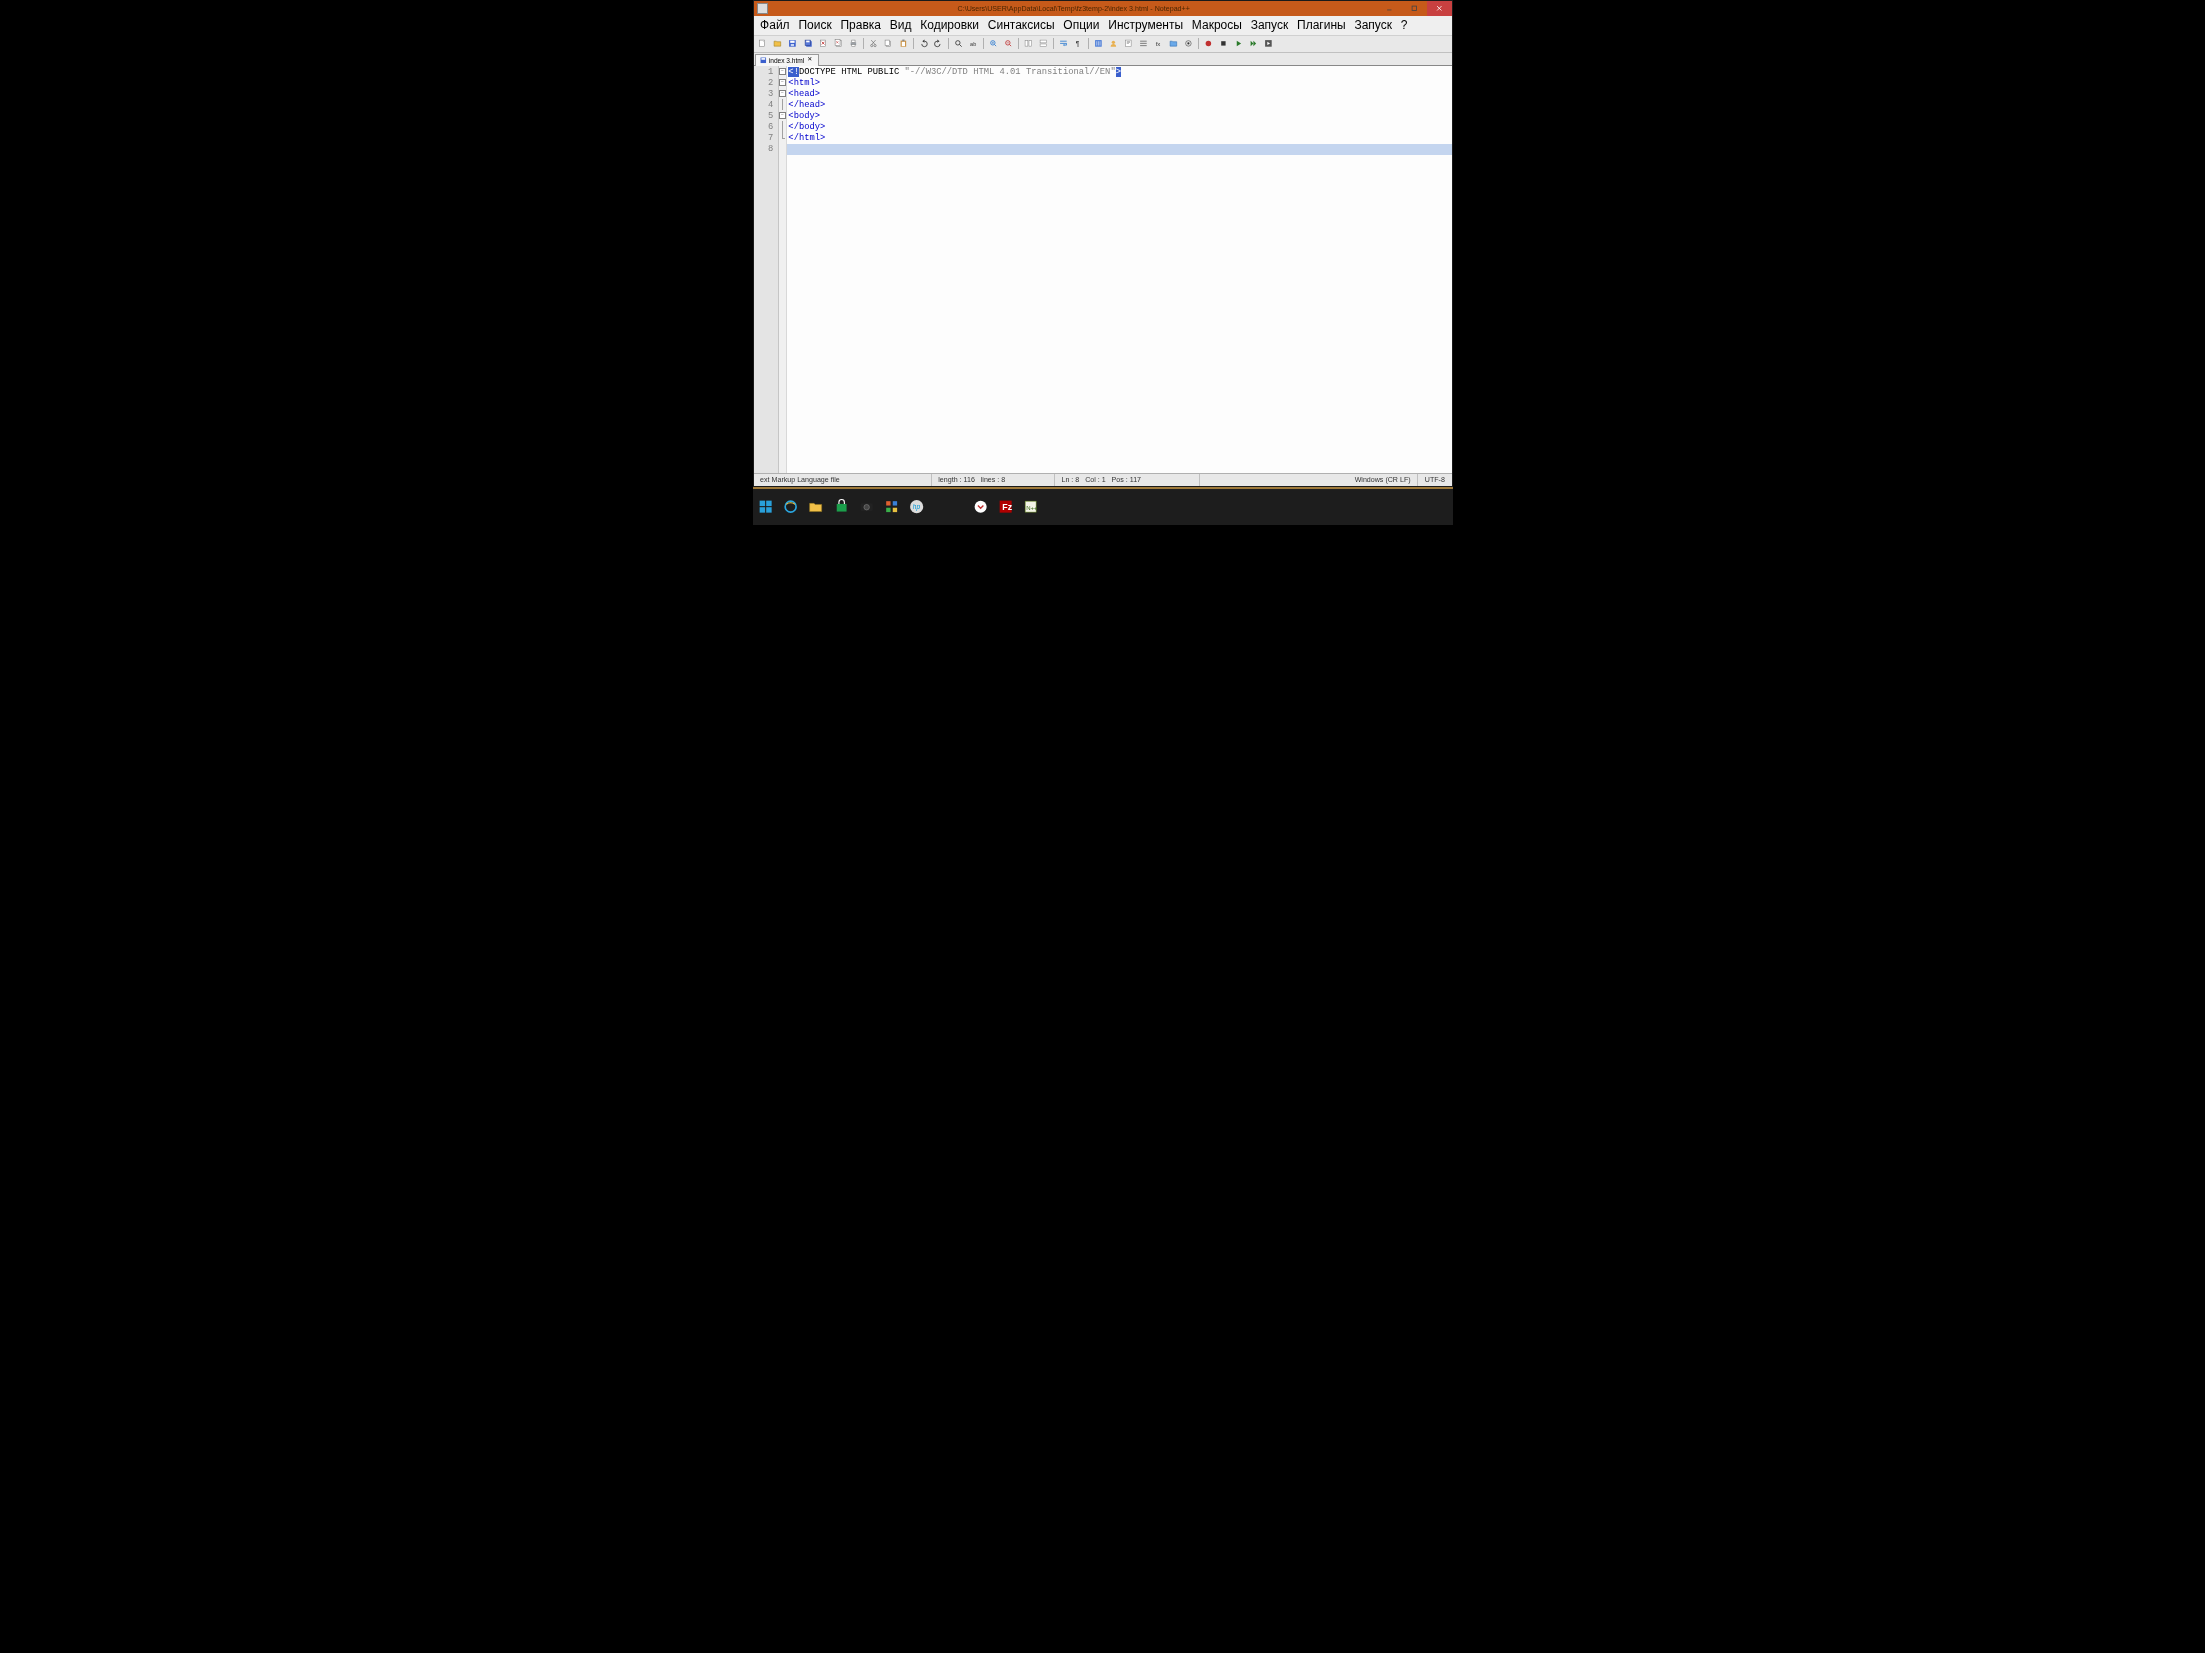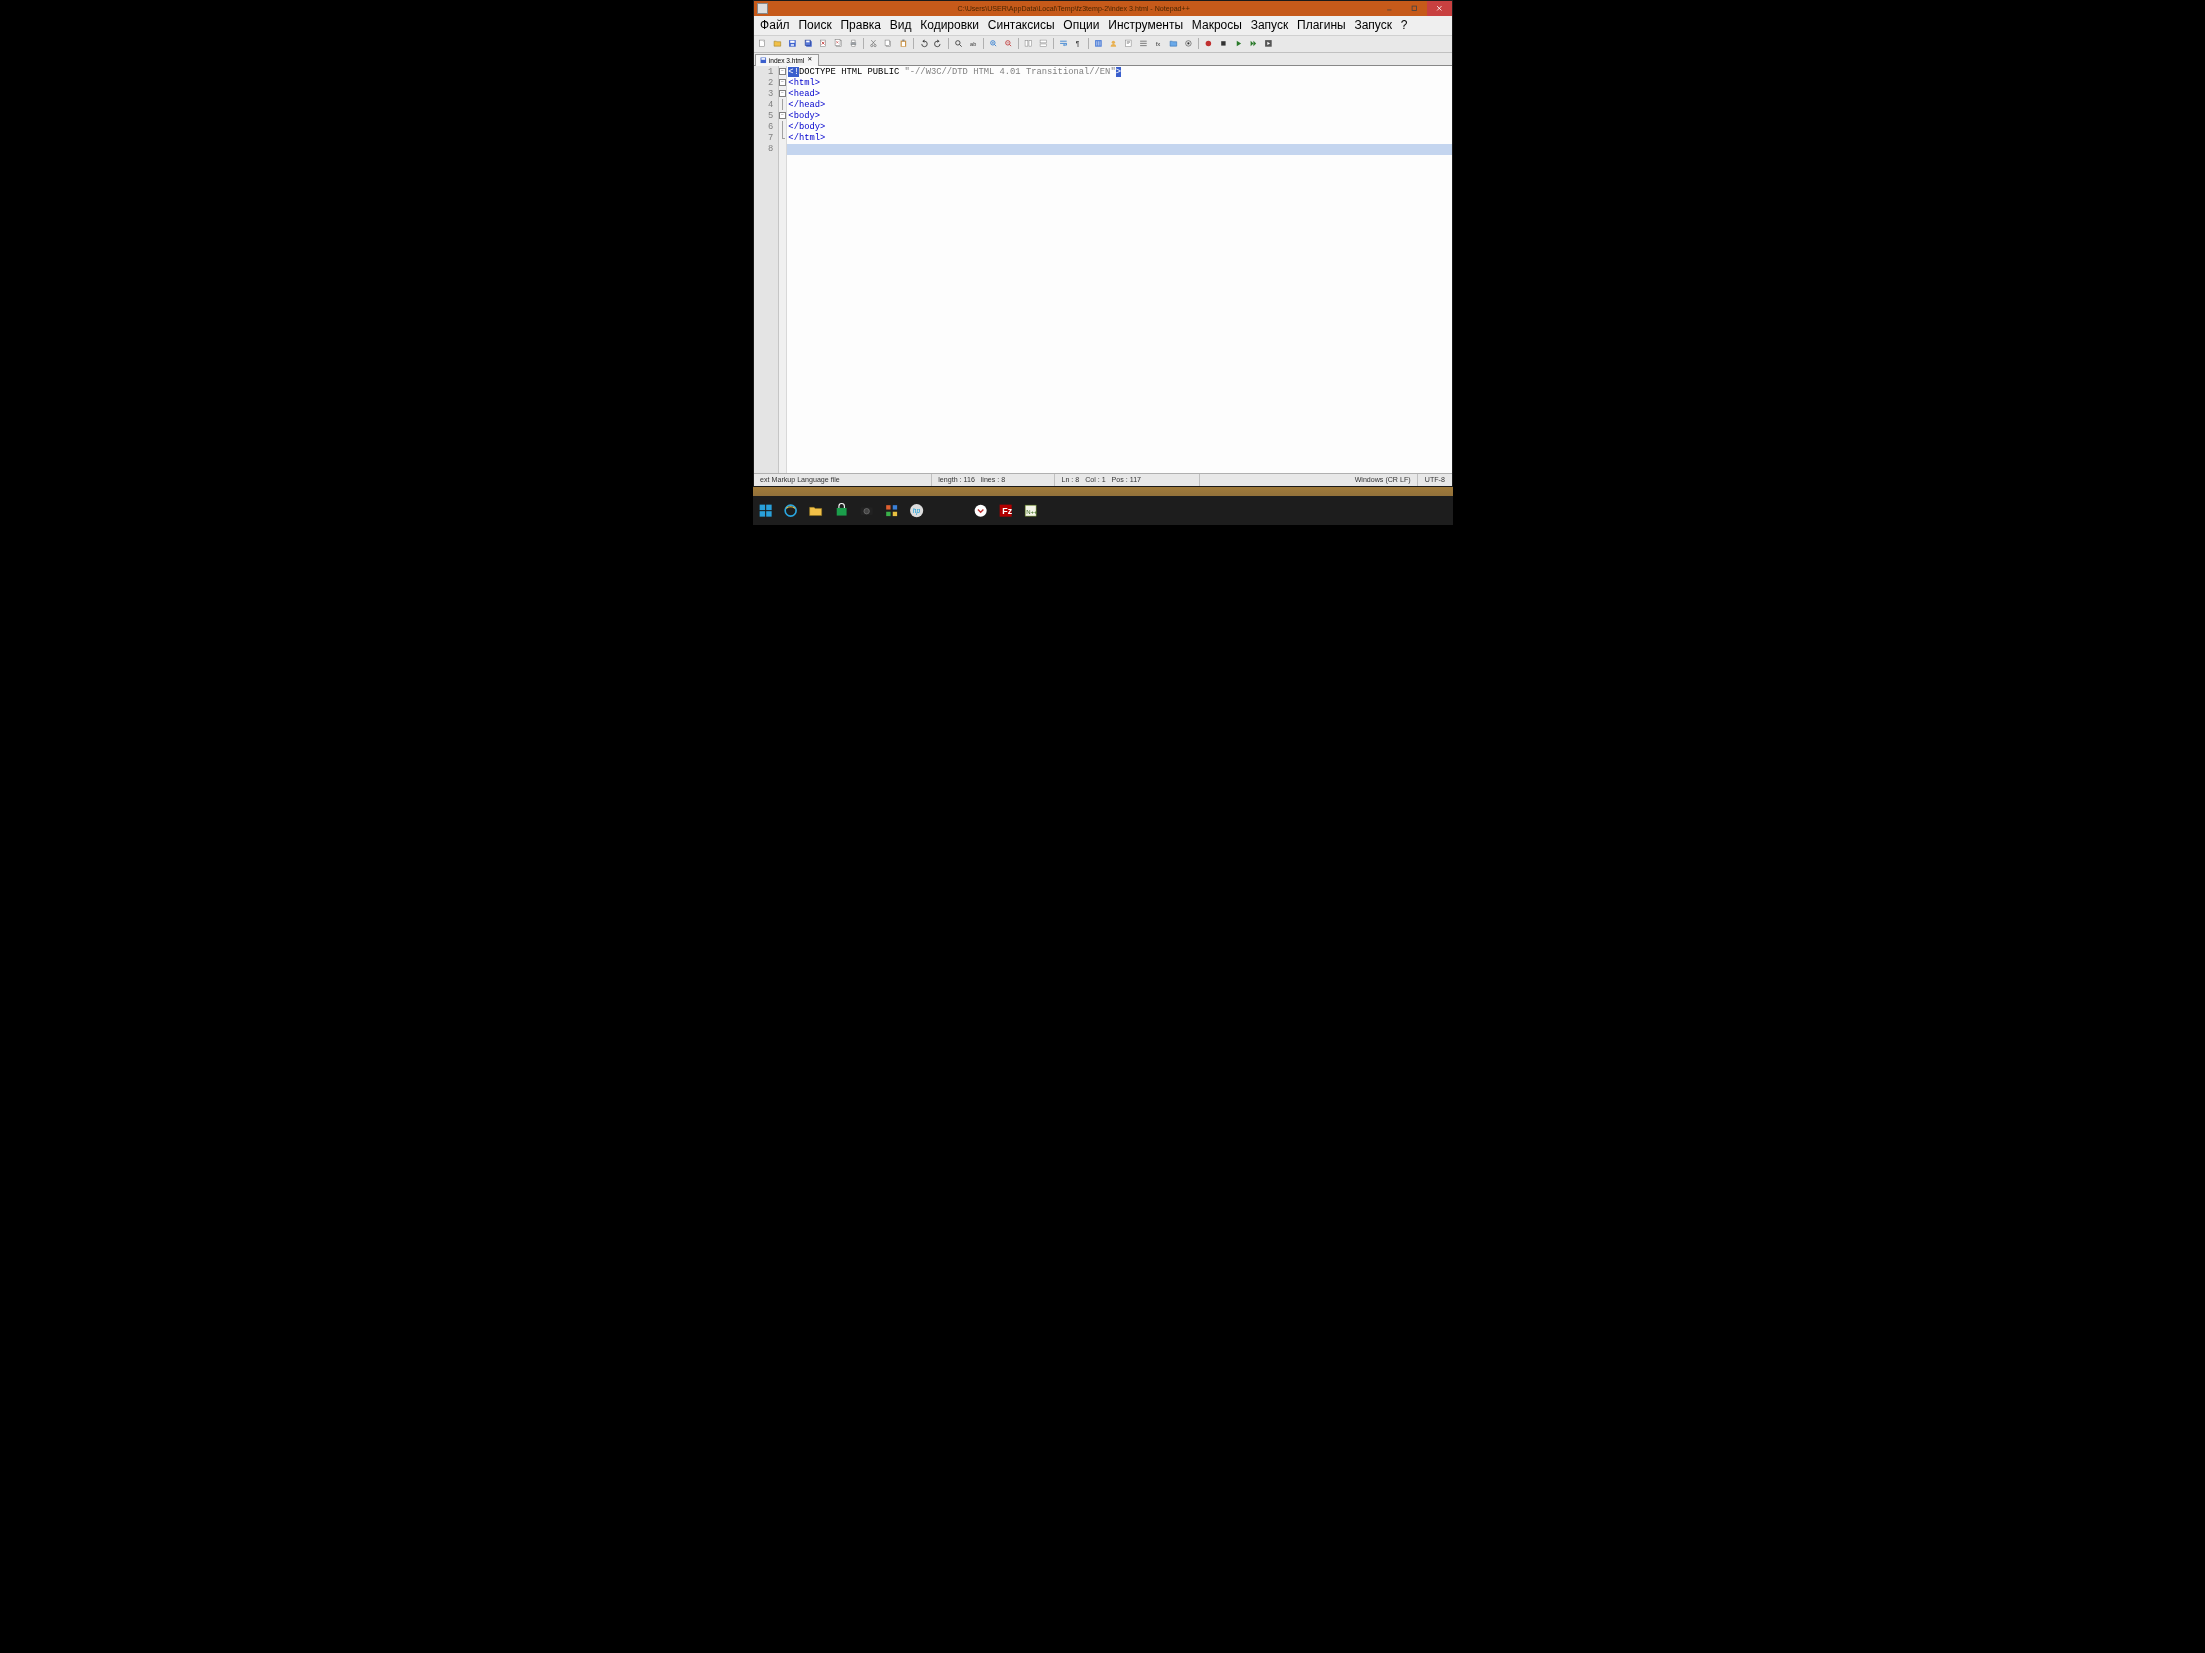--- a/index.html
+++ b/index.html
@@ -42,21 +42,21 @@
   .code .line{height:11px;line-height:11px;white-space:pre;padding-left:1.1px}
   .code .hl-current{background:#c4d5ef}
   .kw{color:#0000cd;font-weight:normal}
   .str{color:#808080}
   .doctype-sel{background:#3a5fcd;color:#fff}
   
   .statusbar{height:12px;background:#e8e8e8;border-top:0.5px solid #b0b0b0;display:flex;align-items:center;font-size:7.1px;color:#333}
   .statusbar .cell{padding:0 6.6px;border-right:0.5px solid #c0c0c0;height:100%;display:flex;align-items:center;white-space:nowrap}
   .statusbar .spacer{flex:1}
   
-  .taskbar{position:absolute;left:0;right:0;bottom:0;height:29px;background:#1d1d1d;display:flex;align-items:center;padding:0 3.3px;gap:5.5px}
+  .taskbar{position:absolute;left:0;right:0;bottom:0;height:36px;background:#1d1d1d;display:flex;align-items:center;padding:0 3.3px;gap:5.5px}
   .taskbar .ticon{width:19.7px;height:19.7px;display:flex;align-items:center;justify-content:center;border-radius:1.1px}
   .taskbar .ticon svg{width:15.3px;height:15.3px}
   .desktop-strip{position:absolute;left:0;right:0;bottom:24px;height:14.2px;background:linear-gradient(#a07a3a,#8b6c3a)}
 </style>
 </head>
 <body>
 
 <div class="screen">
   <div class="window">
 

